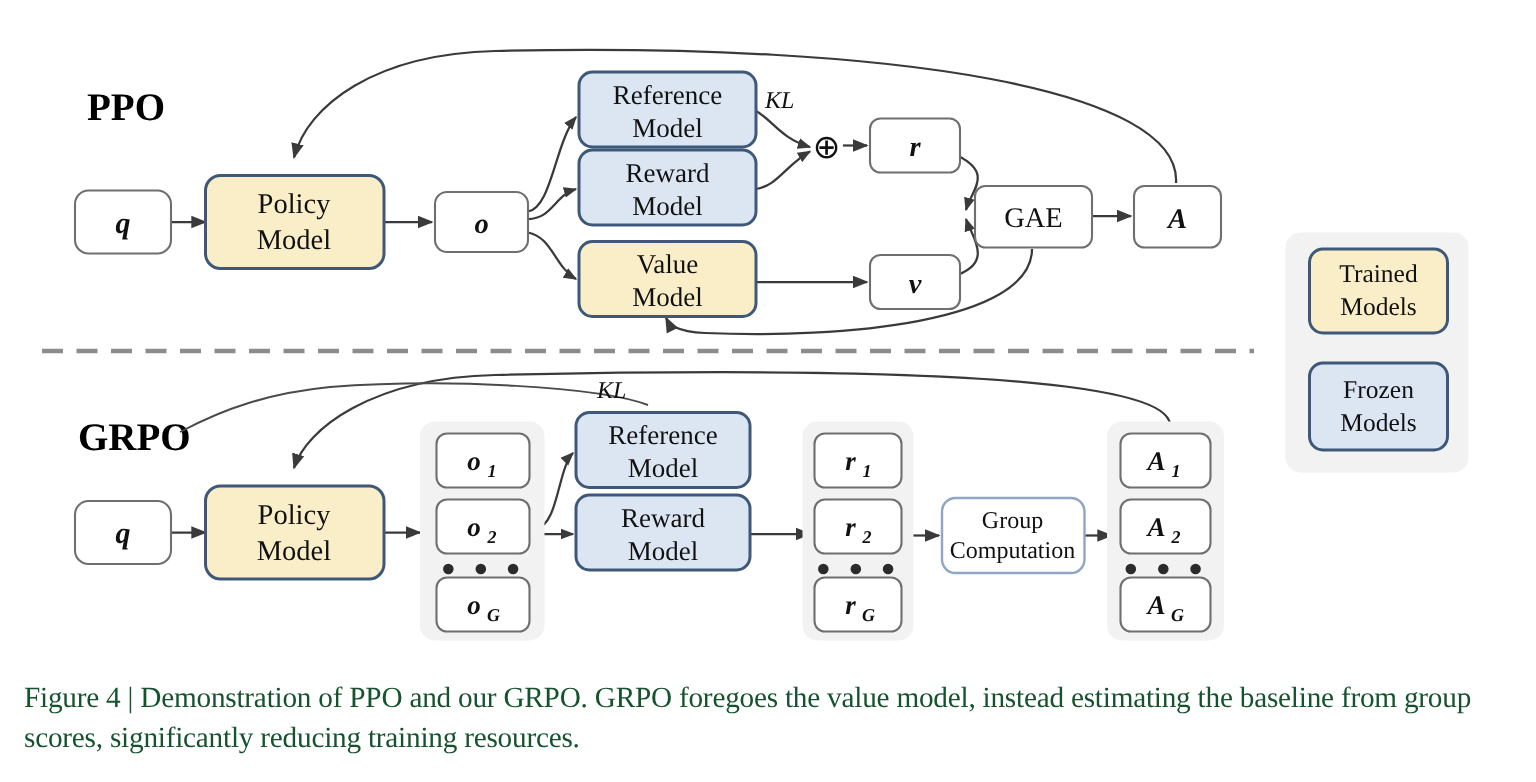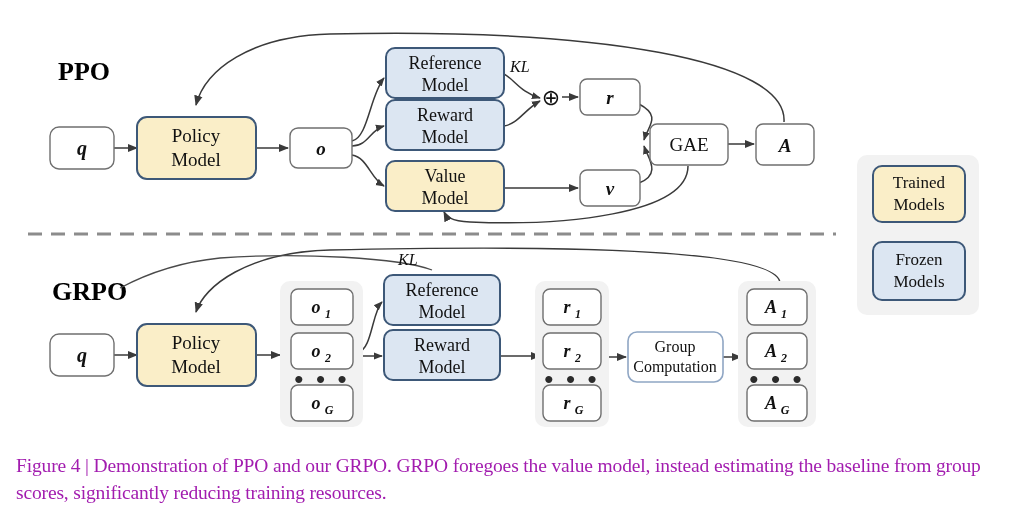--- a/index.html
+++ b/index.html
@@ -28,21 +28,21 @@
     display: block;
   }
   .caption {
     position: absolute;
     left: 16px;
     top: 452px;
     width: 998px;
     font-family: "Liberation Serif", serif;
     font-size: 19.5px;
     line-height: 27px;
-    color: #a21caf;
+    color: #14532d;
     letter-spacing: -0.15px;
   }
   .node-label {
     font-family: "Liberation Serif", serif;
     fill: #111111;
   }
   .section-title {
     font-family: "Liberation Serif", serif;
     font-weight: bold;
     font-size: 26px;

